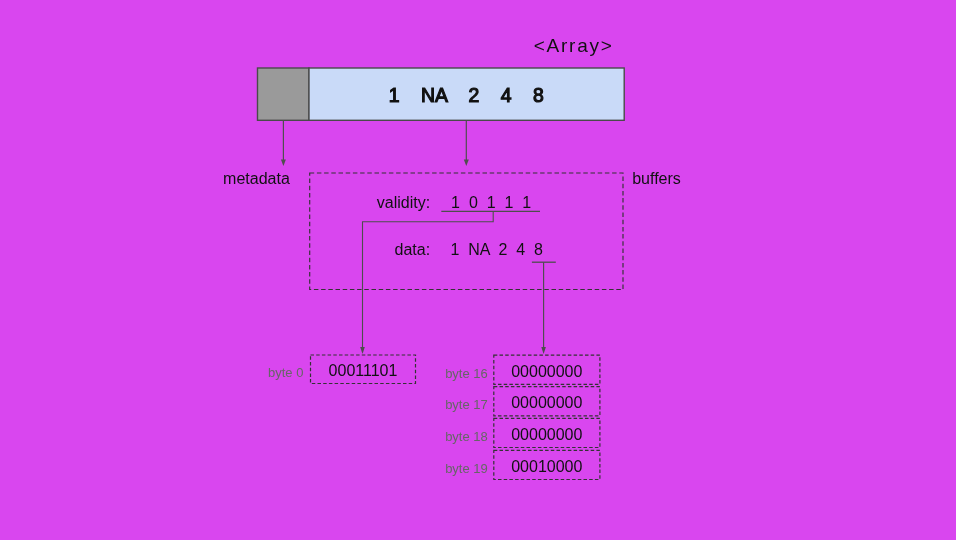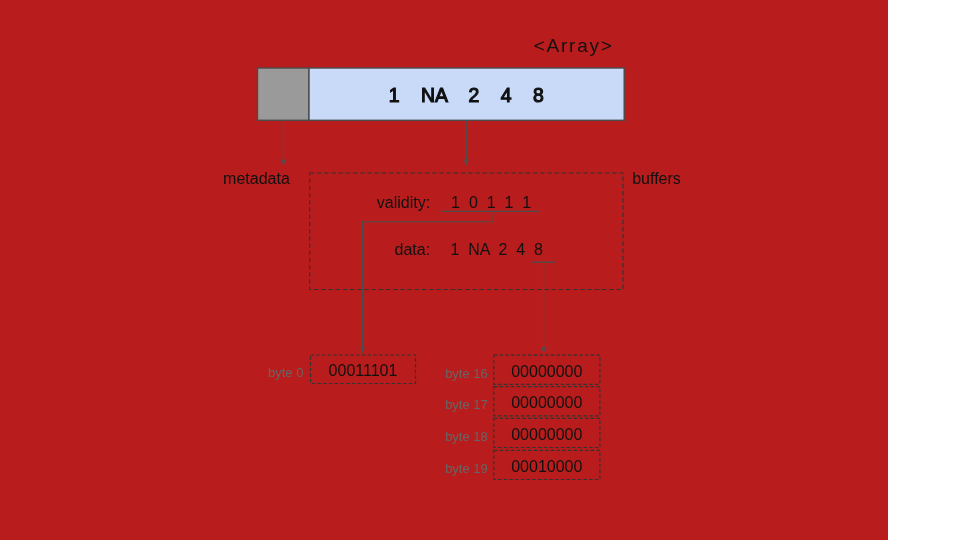--- a/index.html
+++ b/index.html
@@ -1,16 +1,16 @@
 <!DOCTYPE html>
 <html><head>
 <meta charset="utf-8">
 <style>
   html,body{margin:0;padding:0;background:#ffffff;}
-  #page{position:relative;width:888px;height:540px;background:#b91c1c;overflow:hidden;}
+  #page{position:relative;width:956px;height:540px;background:#d946ef;overflow:hidden;}
   svg text{font-family:"Liberation Sans",sans-serif;}
 </style>
 </head>
 <body>
 <div id="page">
 <svg width="960" height="540" viewBox="0 0 960 540" xmlns="http://www.w3.org/2000/svg">
 
   <text x="573.7" y="52.3" text-anchor="middle" font-family="Liberation Mono, monospace" font-size="19" letter-spacing="1.75" fill="#111111" xml:space="preserve">&lt;Array&gt;</text>
 
   <rect x="257.5" y="68" width="51.5" height="52.3" fill="#9a9a9a" stroke="#4a4a4a" stroke-width="1.4"></rect>

